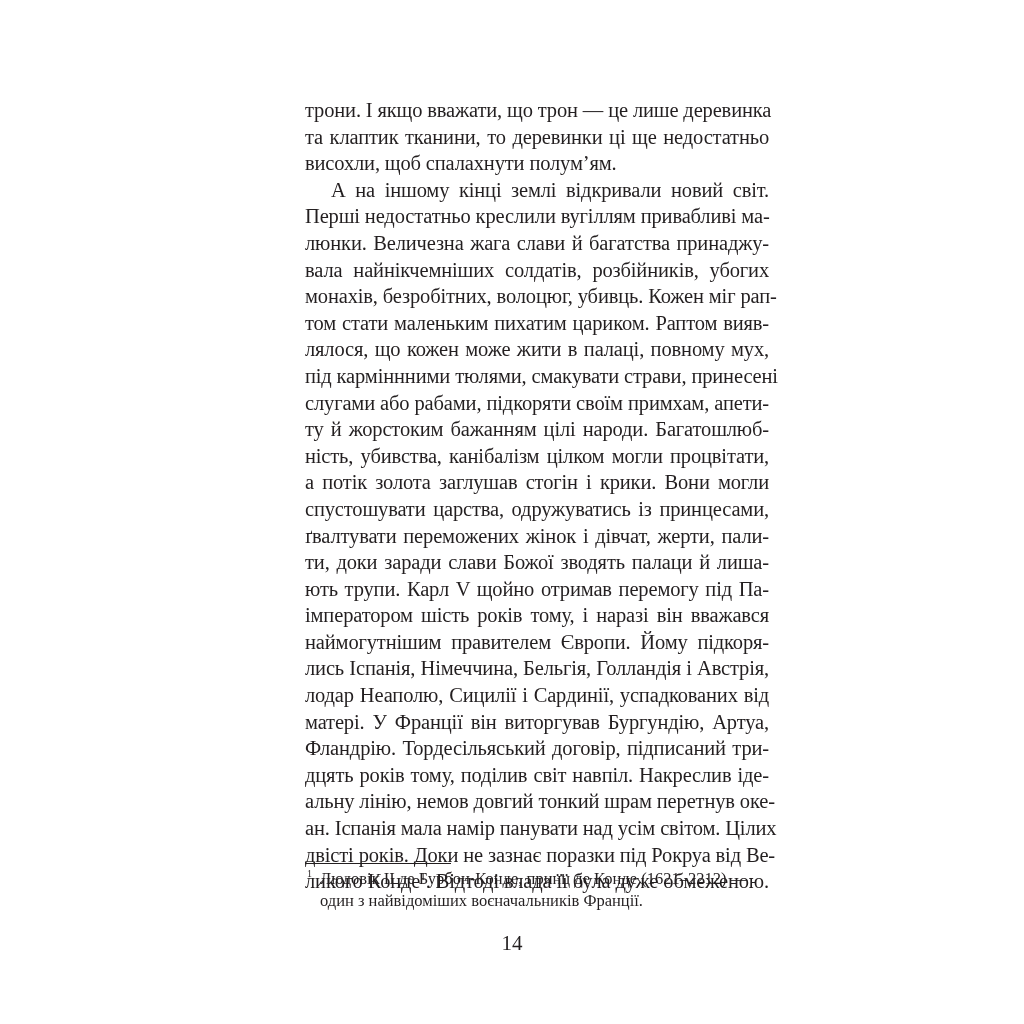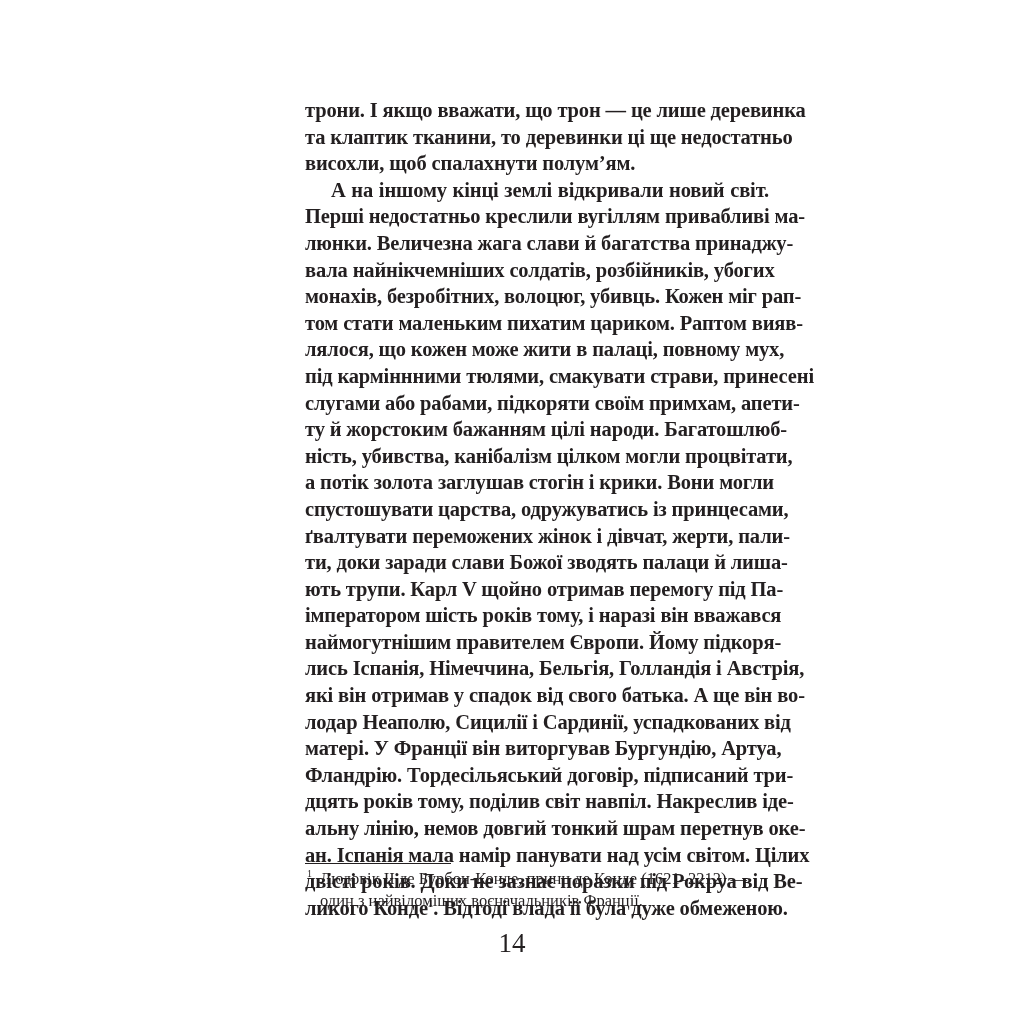--- a/index.html
+++ b/index.html
@@ -30,21 +30,20 @@
     }
     .line {
       display: block;
       height: 26.6px;
       line-height: 26.6px;
       font-size: 20.5px;
       white-space: nowrap;
       text-align: justify;
       text-align-last: justify;
       letter-spacing: -0.15px;
-      font-weight: bold;
     }
     .line.last {
       text-align-last: left;
     }
     .line.indent {
       padding-left: 26px;
     }
     sup.fn-ref {
       font-size: 11px;
       line-height: 0;
@@ -78,21 +77,21 @@
       left: 2px;
       top: -5px;
       font-size: 10px;
     }
     .page-number {
       position: absolute;
       left: 0;
       width: 1024px;
       top: 930px;
       text-align: center;
-      font-size: 27px;
+      font-size: 21px;
       line-height: 26px;
     }
   </style>
 </head>
 <body>
 
 <div class="page">
 
   <div class="text-block">
     <span class="line">трони. І якщо вважати, що трон — це лише деревинка</span>
@@ -110,21 +109,20 @@
     <span class="line">ту й жорстоким бажанням цілі народи. Багатошлюб-</span>
     <span class="line">ність, убивства, канібалізм цілком могли процвітати,</span>
     <span class="line">а потік золота заглушав стогін і крики. Вони могли</span>
     <span class="line">спустошувати царства, одружуватись із принцесами,</span>
     <span class="line">ґвалтувати переможених жінок і дівчат, жерти, пали-</span>
     <span class="line">ти, доки заради слави Божої зводять палаци й лиша-</span>
     <span class="line">ють трупи. Карл V щойно отримав перемогу під Па-</span>
     <span class="line">імператором шість років тому, і наразі він вважався</span>
     <span class="line">наймогутнішим правителем Європи. Йому підкоря-</span>
     <span class="line">лись Іспанія, Німеччина, Бельгія, Голландія і Австрія,</span>
-    <span class="line">які він отримав у спадок від свого батька. А ще він во-</span>
     <span class="line">лодар Неаполю, Сицилії і Сардинії, успадкованих від</span>
     <span class="line">матері. У Франції він виторгував Бургундію, Артуа,</span>
     <span class="line">Фландрію. Тордесільяський договір, підписаний три-</span>
     <span class="line">дцять років тому, поділив світ навпіл. Накреслив іде-</span>
     <span class="line">альну лінію, немов довгий тонкий шрам перетнув оке-</span>
     <span class="line">ан. Іспанія мала намір панувати над усім світом. Цілих</span>
     <span class="line">двісті років. Доки не зазнає поразки під Рокруа від Ве-</span>
     <span class="line"><span>ликого Конде</span><sup class="fn-ref">1</sup><span>. Відтоді влада її була дуже обмеженою.</span></span>
   </div>
 

